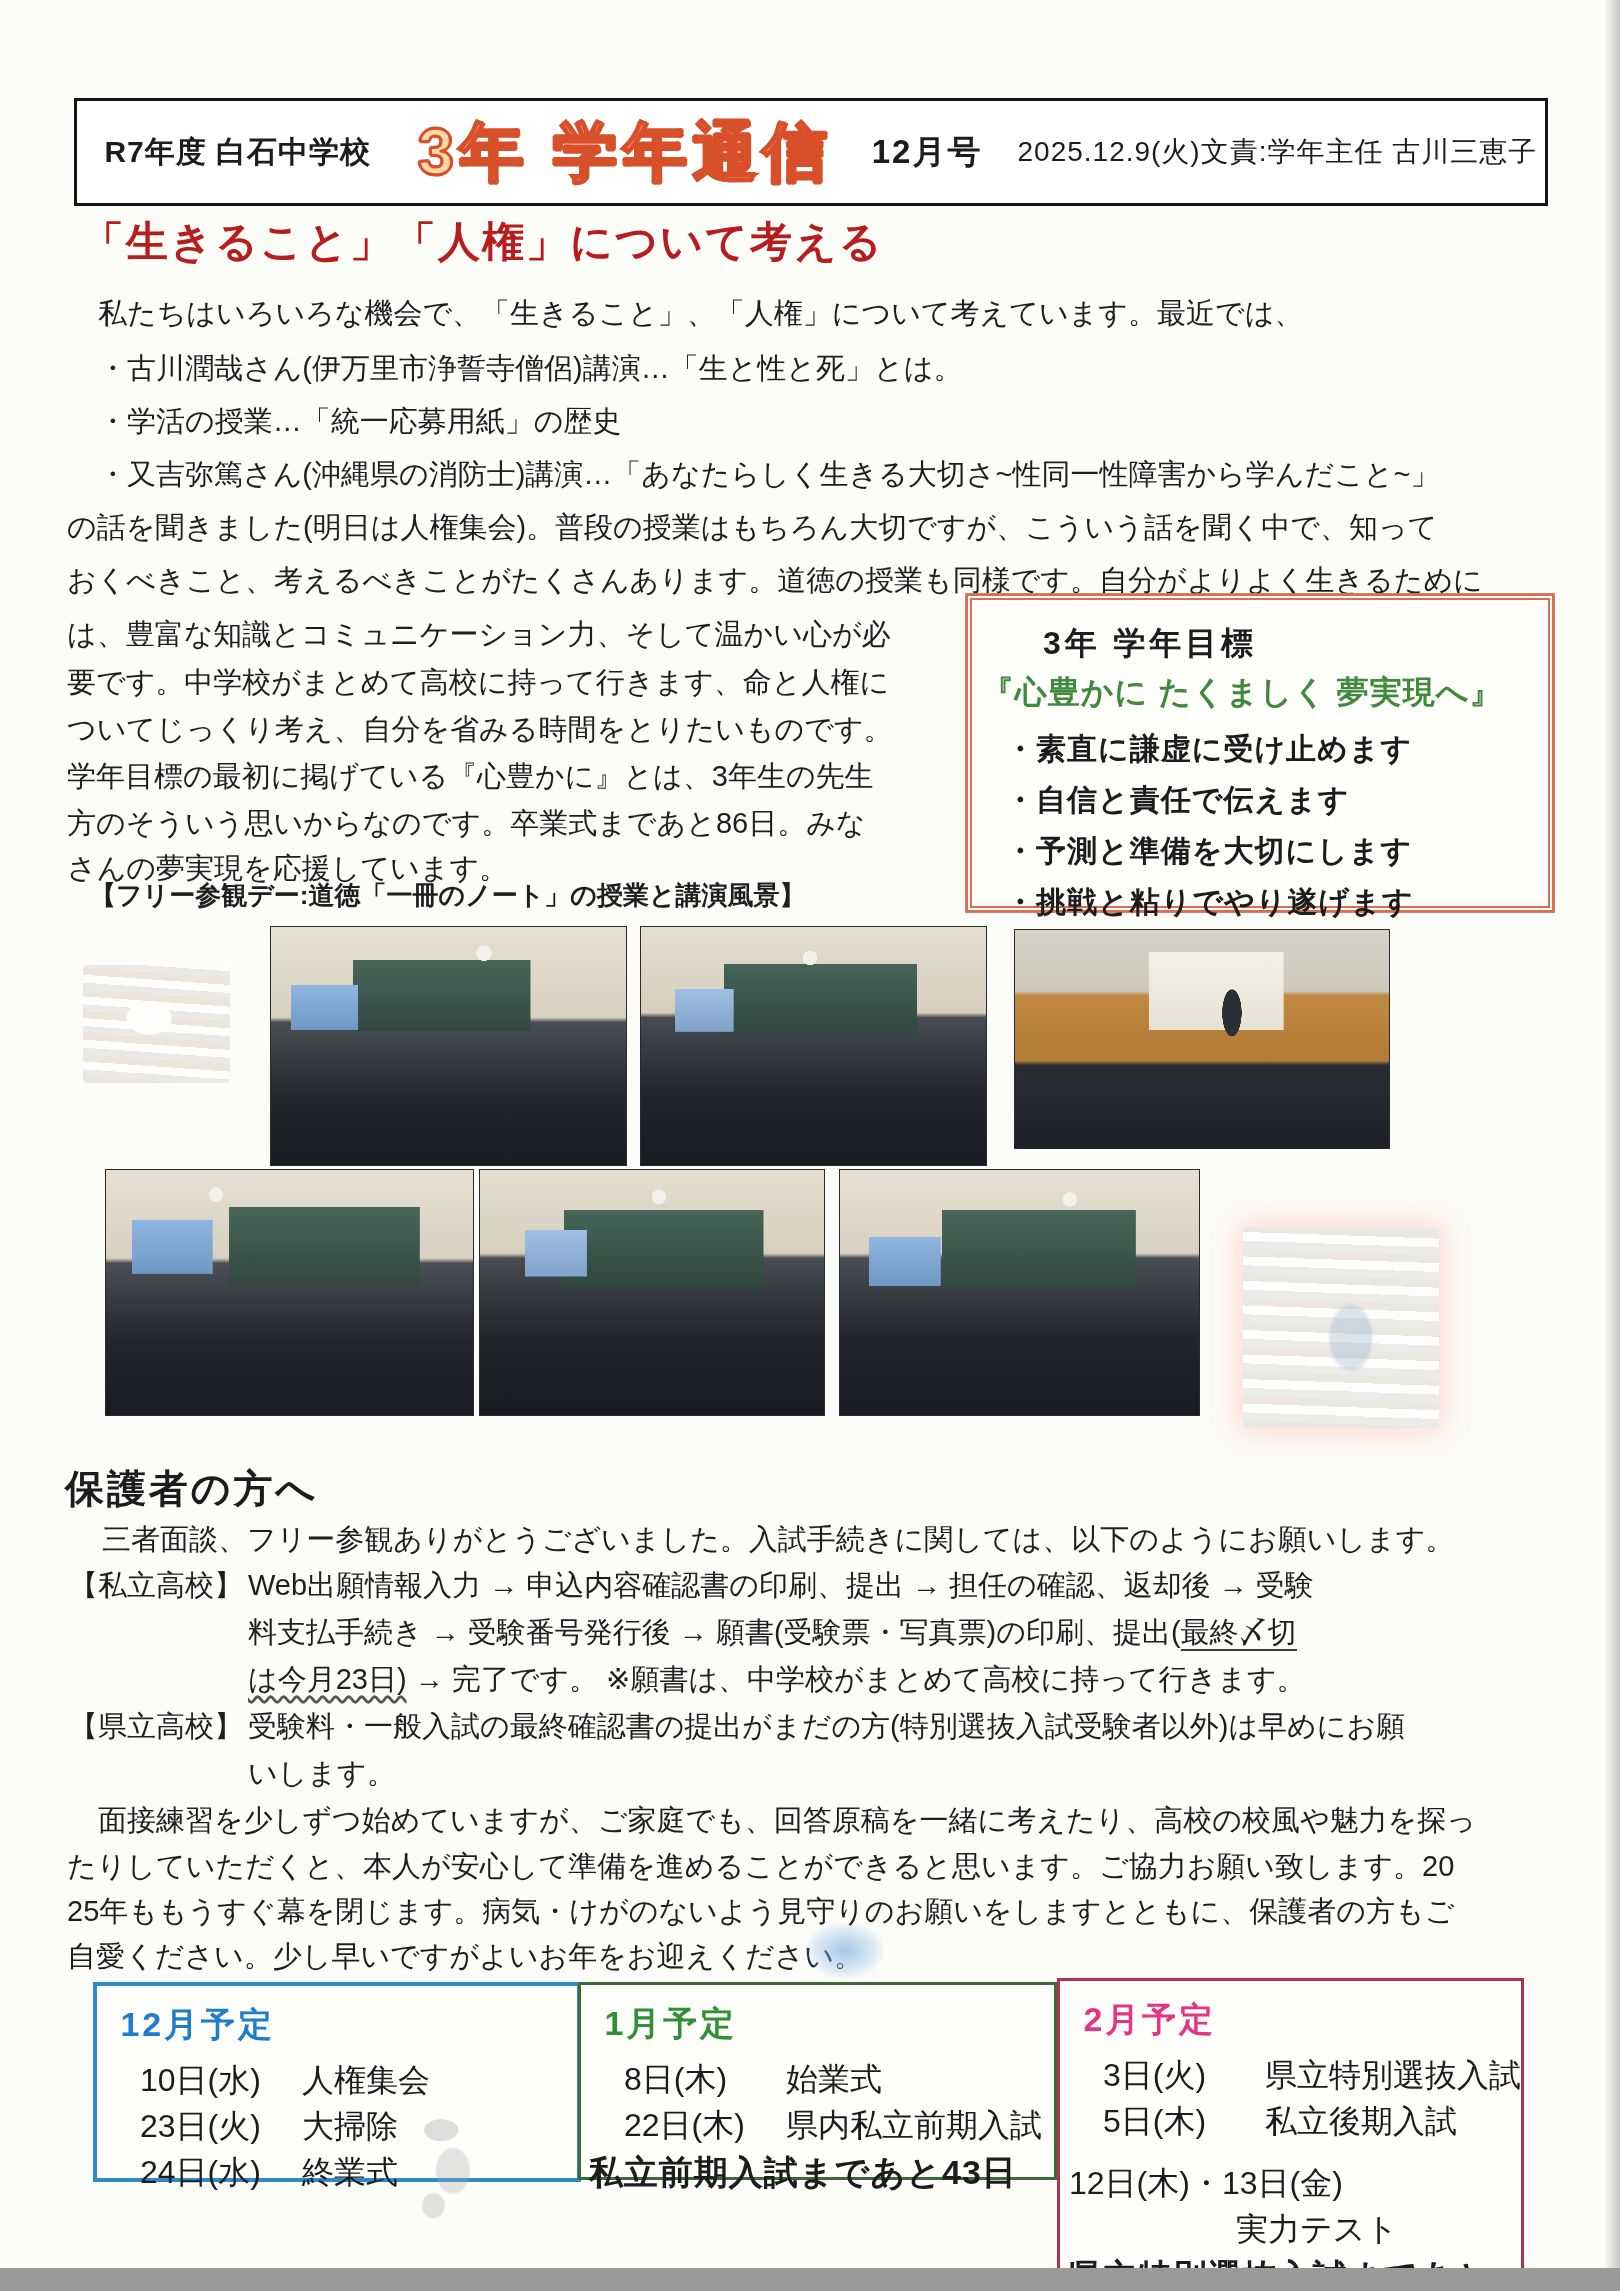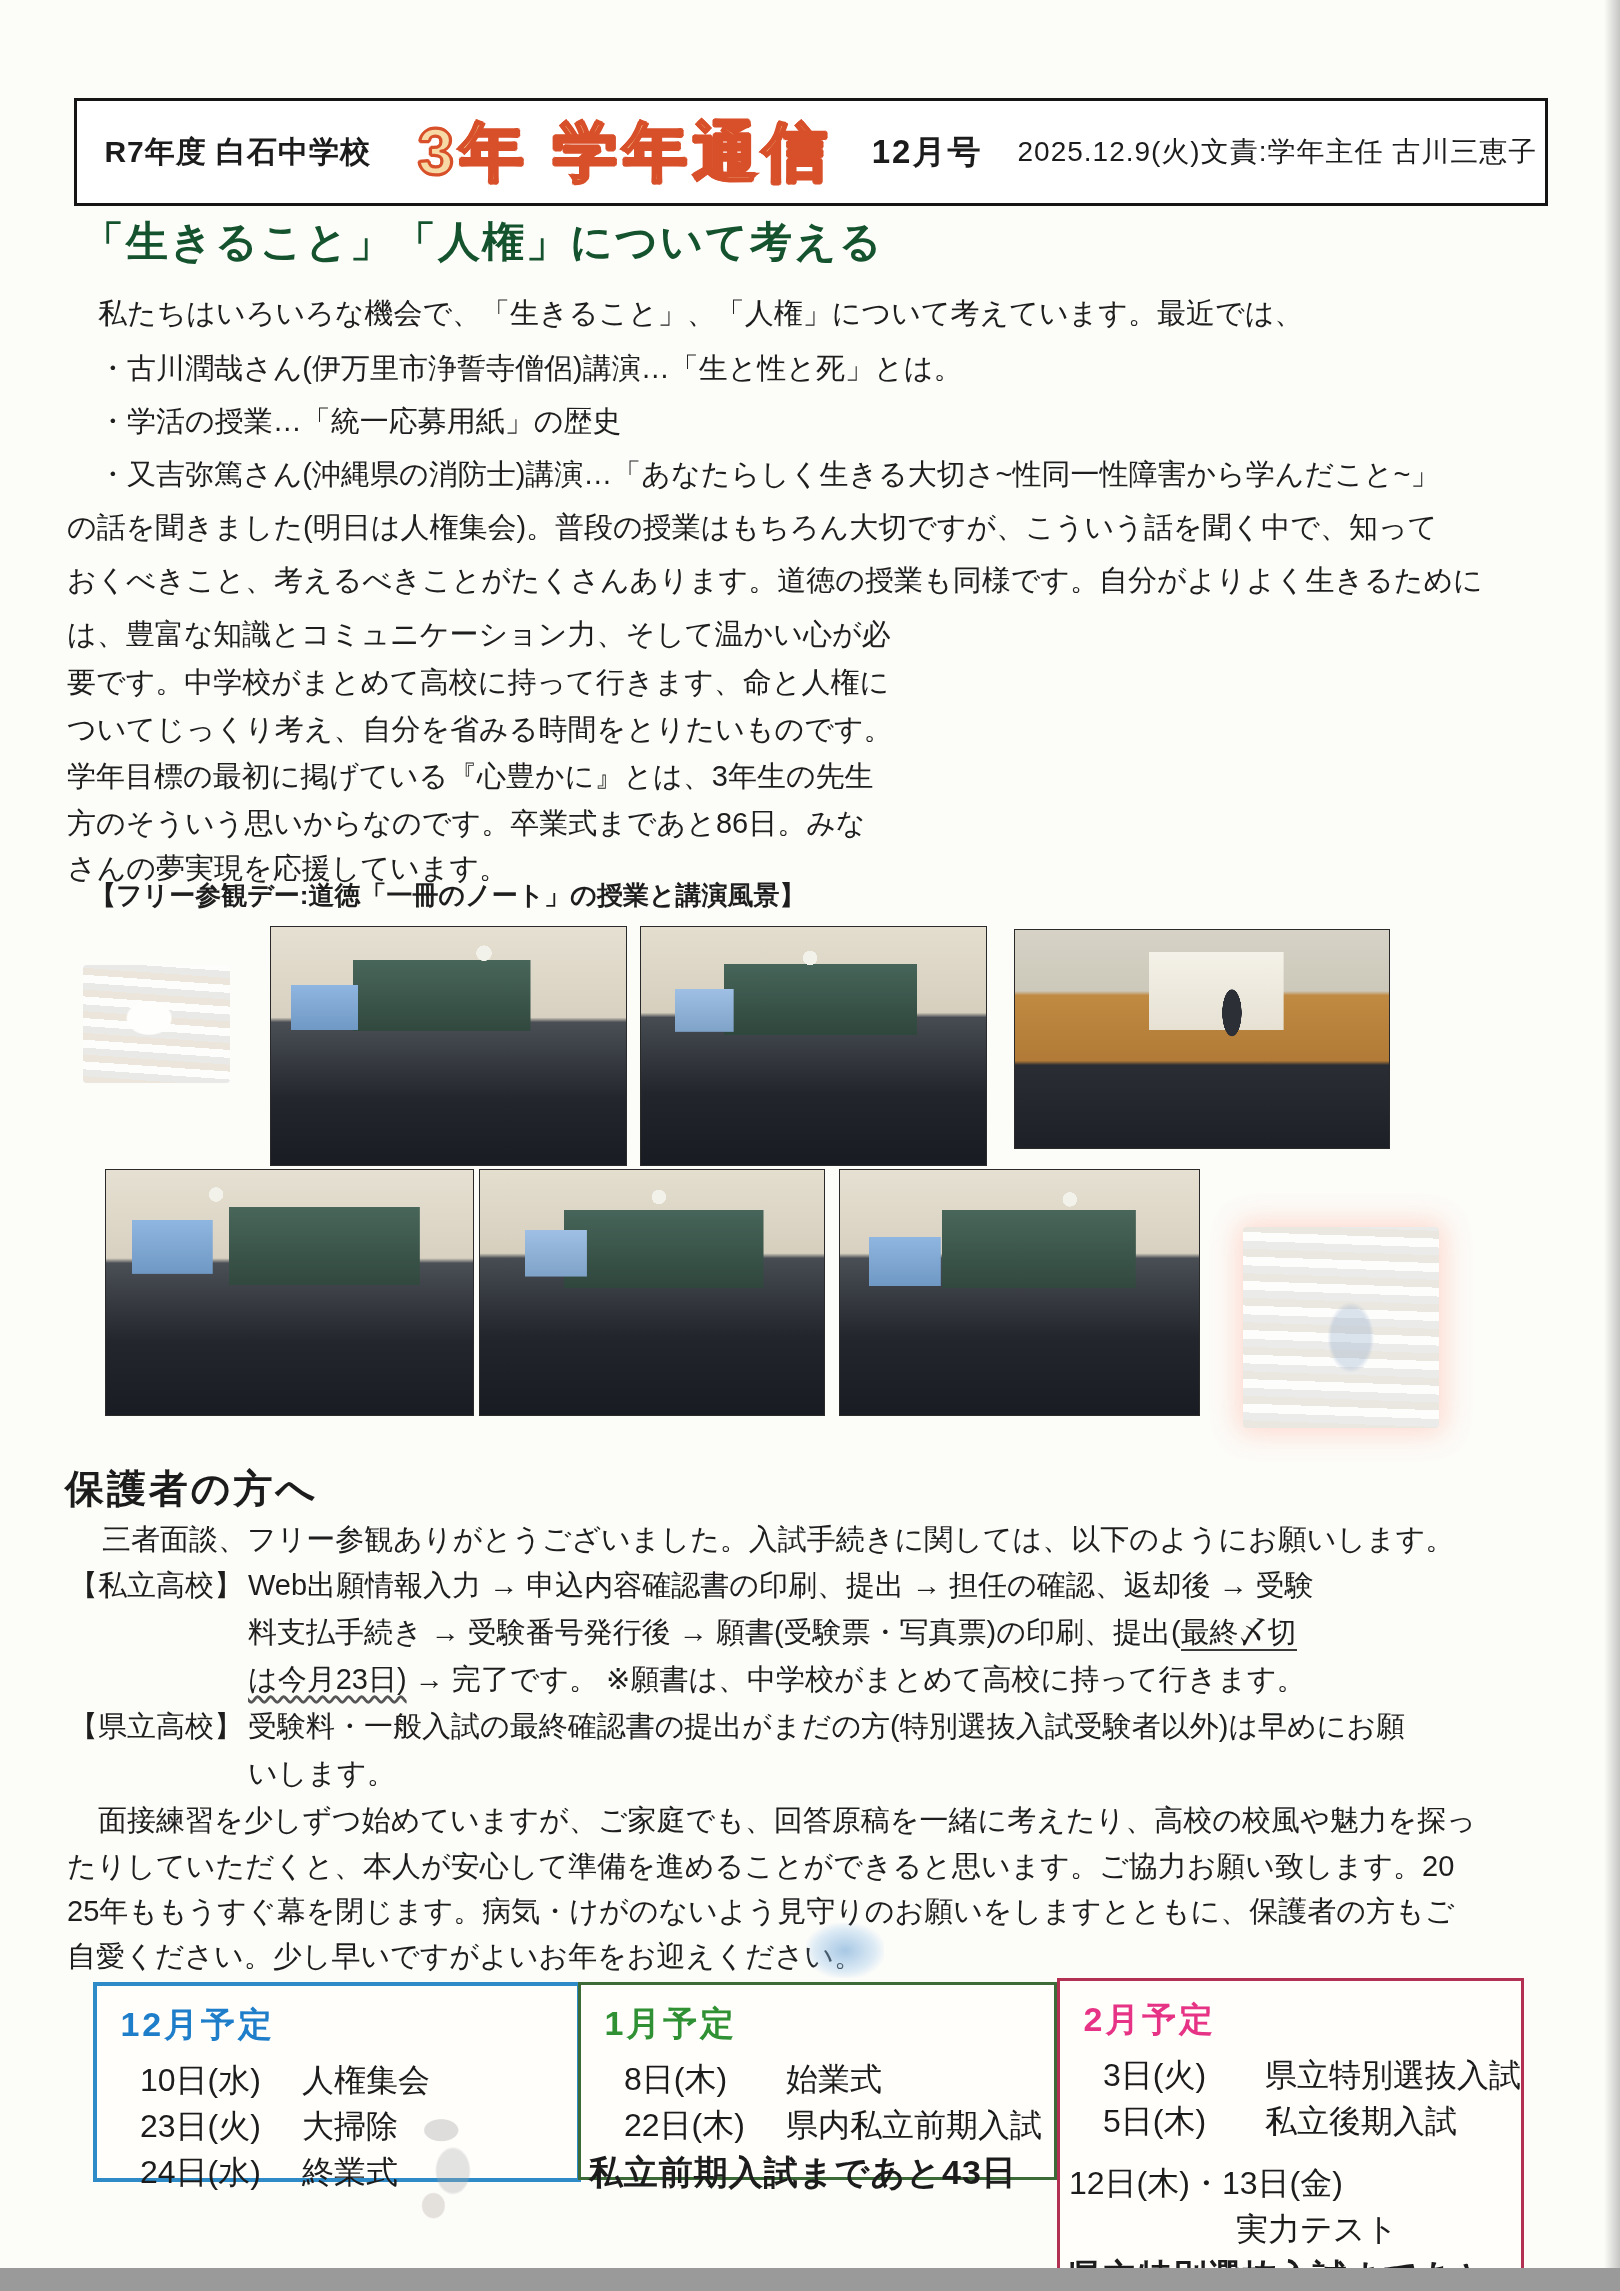--- a/index.html
+++ b/index.html
@@ -87,36 +87,44 @@
 
 <div class="page">
 
   <div class="masthead">
     <span class="mh-school">R7年度 白石中学校</span>
     <span class="mh-title" style="color: rgb(246, 217, 164);">3年 学年通信</span>
     <span class="mh-issue">12月号</span>
     <span class="mh-credit">2025.12.9(火)文責:学年主任 古川三恵子</span>
   </div>
 
-  <div class="main-title" style="color: #14532d;">「生きること」「人権」について考える</div>
+  <div class="main-title" style="color: #b91c1c;">「生きること」「人権」について考える</div>
 
   <div class="line" style="left:98px;top:296px;">私たちはいろいろな機会で、「生きること」、「人権」について考えています。最近では、</div>
   <div class="line" style="left:98px;top:351px;">・古川潤哉さん(伊万里市浄誓寺僧侶)講演…「生と性と死」とは。</div>
   <div class="line" style="left:98px;top:404px;">・学活の授業…「統一応募用紙」の歴史</div>
   <div class="line" style="left:98px;top:457px;">・又吉弥篤さん(沖縄県の消防士)講演…「あなたらしく生きる大切さ~性同一性障害から学んだこと~」</div>
   <div class="line" style="left:67px;top:510px;">の話を聞きました(明日は人権集会)。普段の授業はもちろん大切ですが、こういう話を聞く中で、知って</div>
   <div class="line" style="left:67px;top:563px;">おくべきこと、考えるべきことがたくさんあります。道徳の授業も同様です。自分がよりよく生きるために</div>
 
   <div class="line" style="left:67px;top:617px;">は、豊富な知識とコミュニケーション力、そして温かい心が必</div>
   <div class="line" style="left:67px;top:665px;">要です。中学校がまとめて高校に持って行きます、命と人権に</div>
   <div class="line" style="left:67px;top:712px;">ついてじっくり考え、自分を省みる時間をとりたいものです。</div>
   <div class="line" style="left:67px;top:759px;">学年目標の最初に掲げている『心豊かに』とは、3年生の先生</div>
   <div class="line" style="left:67px;top:806px;">方のそういう思いからなのです。卒業式まであと86日。みな</div>
   <div class="line" style="left:67px;top:851px;">さんの夢実現を応援しています。</div>
 
+  <div class="goal-box">
+    <div class="goal-title">3年 学年目標</div>
+    <div class="goal-motto" style="color: rgb(63, 138, 60);">『心豊かに たくましく 夢実現へ』</div>
+    <div class="goal-item">・素直に謙虚に受け止めます</div>
+    <div class="goal-item">・自信と責任で伝えます</div>
+    <div class="goal-item">・予測と準備を大切にします</div>
+    <div class="goal-item">・挑戦と粘りでやり遂げます</div>
+  </div>
 
   <div class="line" style="left:90px;top:880px;font-weight:bold;font-size:26px;">【フリー参観デー:道徳「一冊のノート」の授業と講演風景】</div>
 
   <div class="faded faded-left abs" style="left:83px;top:965px;width:147px;height:118px;"></div>
   <div class="ph ph-class1" style="left:270px;top:926px;width:355px;height:238px;"></div>
   <div class="ph ph-class2" style="left:640px;top:926px;width:345px;height:238px;"></div>
   <div class="ph ph-gym" style="left:1014px;top:929px;width:374px;height:218px;"></div>
 
   <div class="ph ph-class3" style="left:105px;top:1169px;width:367px;height:245px;"></div>
   <div class="ph ph-class4" style="left:479px;top:1169px;width:344px;height:245px;"></div>

